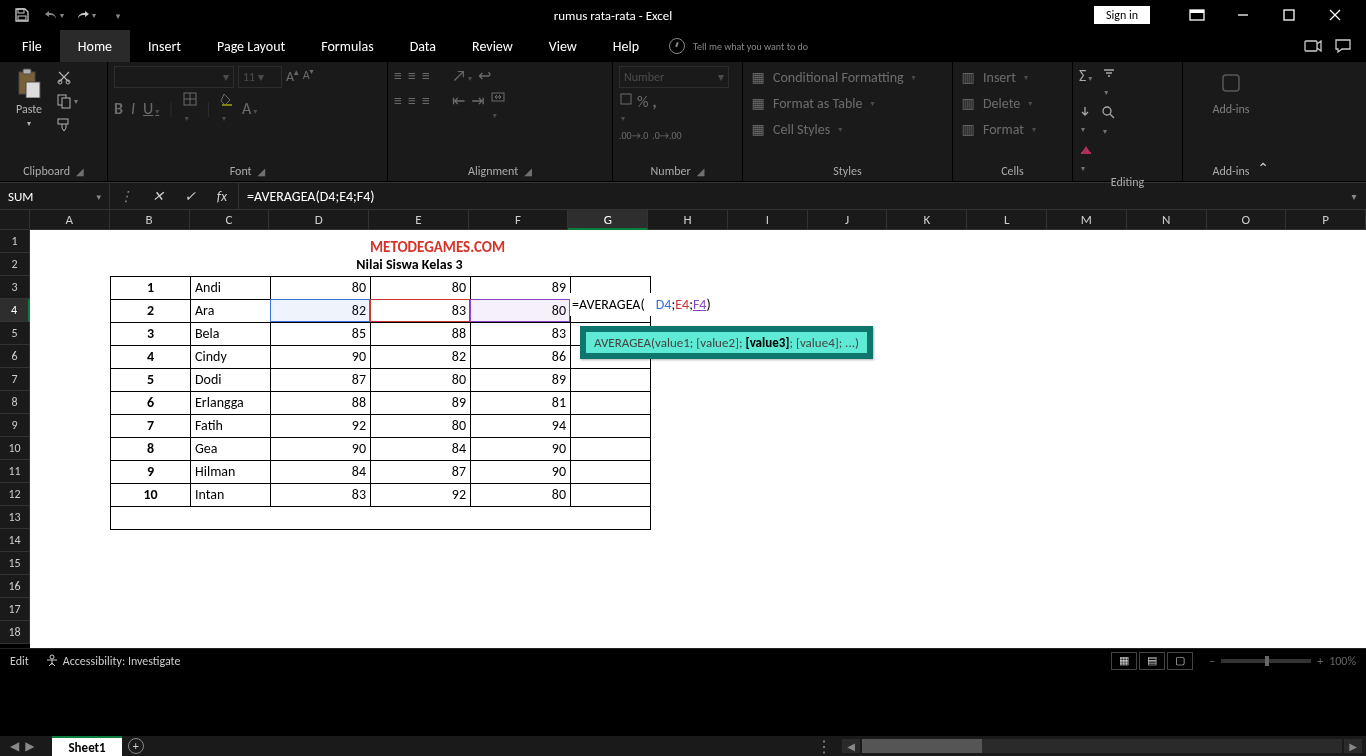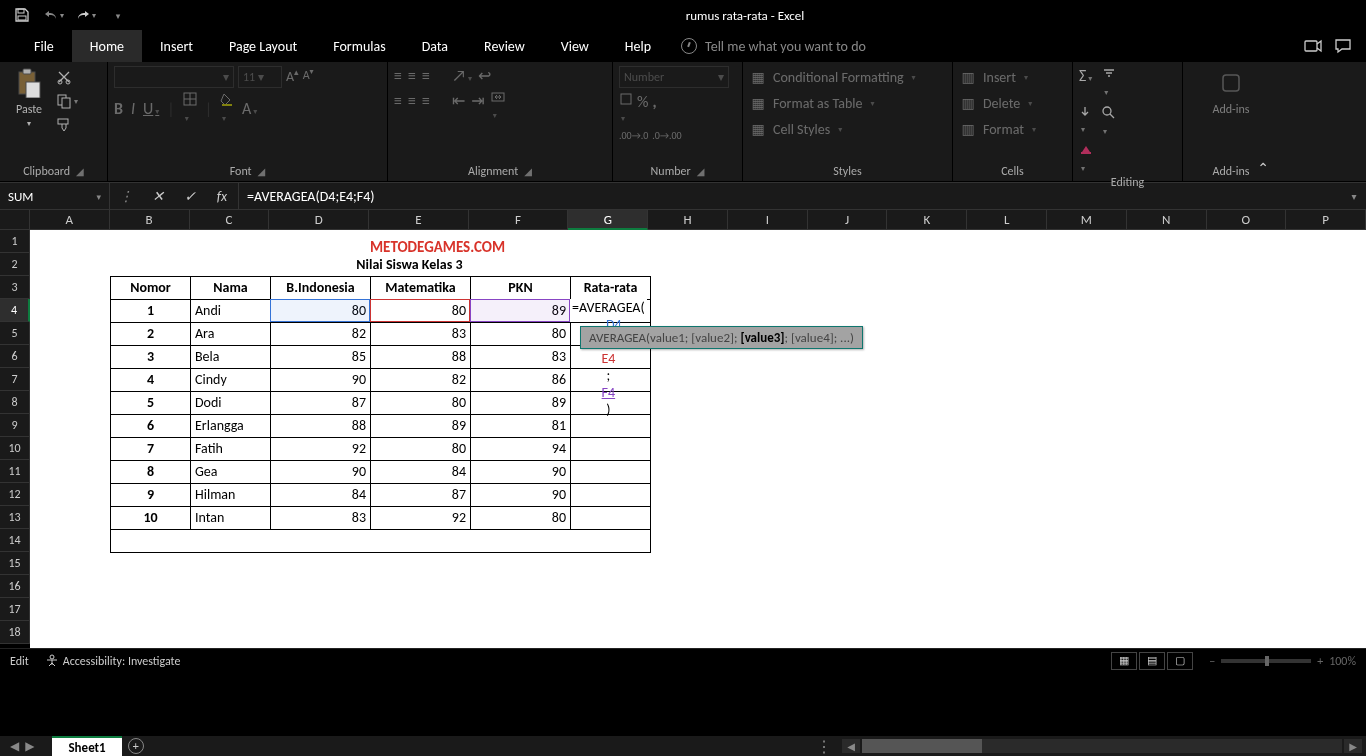--- a/index.html
+++ b/index.html
@@ -9,25 +9,25 @@
 .titlebar { height:30px; background:#000; display:flex; align-items:center; padding:0 8px; }
 .titlebar .qat { display:flex; gap:4px; align-items:center; }
 .titlebar .qat .qbtn { width:28px; height:24px; display:flex; align-items:center; justify-content:center; color:#ccc; font-size:13px; }
 .titlebar .title { flex:1; text-align:center; font-size:13px; color:#fff; }
 .titlebar .winbtns { display:flex; align-items:center; gap:0; }
 .titlebar .signin { background:#fff; color:#000; font-size:12px; padding:2px 12px; margin-right:24px; border:none; }
 .titlebar .winbtn { width:46px; height:30px; display:flex; align-items:center; justify-content:center; font-size:13px; color:#fff; }
 .titlebar .winbtn.ribbon-opt { font-size:15px; }
 
 
-.tabs { height:32px; background:#000; display:flex; align-items:stretch; padding-left:16px; }
+.tabs { height:32px; background:#000; display:flex; align-items:stretch; padding-left:4px; }
 .tabs .tab { padding:0 18px; display:flex; align-items:center; font-size:14px; color:#fff; cursor:pointer; }
 .tabs .tab.active { background:#2a2a2a; }
 .tabs .tab.file { background:#000; }
-.tabs .tellme { display:flex; align-items:center; margin-left:12px; color:#888; font-size:14px; gap:8px; flex:1; }
+.tabs .tellme { display:flex; align-items:center; margin-left:12px; color:#888; font-size:10px; gap:8px; flex:1; }
 .tabs .tellme .bulb { width:16px; height:16px; border:1.5px solid #888; border-radius:50%; position:relative; }
 .tabs .tellme .bulb::after { content:""; position:absolute; width:1.5px; height:5px; background:#888; top:3px; left:6px; transform:rotate(20deg); }
 .tabs .right-icons { display:flex; align-items:center; padding-right:14px; gap:12px; color:#ccc; }
 .tabs .right-icons .ic { font-size:18px; }
 
 
 .ribbon { height:120px; background:#1a1a1a; display:flex; border-bottom:1px solid #000; }
 .rgroup { border-right:1px solid #000; display:flex; flex-direction:column; position:relative; padding:4px 6px 0 6px; }
 .rgroup .gcontent { flex:1; display:flex; align-items:flex-start; gap:4px; opacity:.45; }
 .rgroup .glabel { height:20px; display:flex; align-items:center; justify-content:center; font-size:12px; color:#aaa; gap:6px; }
@@ -68,21 +68,21 @@
 .datatable .val { text-align:right; }
 .title-row td { border:none; font-weight:bold; text-align:center; }
 .watermark { color:#d8332a; font-weight:bold; font-size:15px; position:absolute; }
 .selcell { position:absolute; border:2px solid #0d7c3f; background:transparent; pointer-events:none; box-sizing:border-box; }
 .cellhl { position:absolute; border:1px solid; box-sizing:border-box; pointer-events:none; }
 .fx-overlay { position:absolute; font-family:Calibri,Arial; font-size:14px; color:#000; background:#fff; height:23px; display:flex; align-items:center; padding:0 2px; white-space:pre; z-index:5; }
 .fx-overlay .fn { color:#000; }
 .fx-overlay .a1 { color:#3573d6;margin-left:11px; }
 .fx-overlay .a2 { color:#c33; }
 .fx-overlay .a3 { color:#8845c4;text-decoration:underline; }
-.tooltip { position:absolute; background:#a3a3a3; border:1px solid #0f766e; font-size:13px; color:#444; padding:3px 8px; z-index:6; box-shadow:1px 1px 2px rgba(0,0,0,.3); }
+.tooltip { position:absolute; background:#5eead4; border:6px solid #0f766e; font-size:13px; color:#444; padding:3px 8px; z-index:6; box-shadow:1px 1px 2px rgba(0,0,0,.3); }
 .tooltip b { color:#000; }
 
 
 .hsb { position:absolute; bottom:0; left:0; right:0; height:20px; background:#1a1a1a; display:flex; align-items:center; }
 .hsb .nav { display:flex; gap:6px; padding:0 10px; color:#888; font-size:12px; }
 .hsb .tabstrip { display:flex; align-items:stretch; height:20px; margin-left:8px; }
 .hsb .stab { background:#fff; color:#000; font-size:13px; padding:0 16px; display:flex; align-items:center; border-top:2px solid #0d7c3f; font-weight:bold; }
 .hsb .addtab { width:28px; display:flex; align-items:center; justify-content:center; color:#ccc; }
 .hsb .addtab .circ { width:16px; height:16px; border:1.5px solid #888; border-radius:50%; display:flex; align-items:center; justify-content:center; font-size:12px; line-height:1; }
 .hsb .spacer { flex:1; }
@@ -120,20 +120,45 @@
         </svg>
       </div>
     <div class="qbtn drop">
         <svg width="14" height="12" viewBox="0 0 14 12">
           <path d="M9 2l4 3-4 3V6c-3 0-6 0-7 4 0-5 4-6 7-6z" fill="#ccc"></path>
         </svg>
       </div>
     <div class="qbtn" style="font-size:9px;color:#888">▾</div>
   </div>
   <div class="title">rumus rata-rata  -  Excel</div>
+  <div class="winbtns">
+    <button class="signin">Sign in</button>
+    <div class="winbtn ribbon-opt">
+        <svg width="16" height="12" viewBox="0 0 16 12">
+          <rect x="1" y="1" width="14" height="10" fill="none" stroke="#fff" stroke-width="1.3"></rect>
+          <rect x="1" y="1" width="14" height="3" fill="#fff"></rect>
+        </svg>
+      </div>
+    <div class="winbtn">
+        <svg width="12" height="12">
+          <line x1="1" y1="6" x2="11" y2="6" stroke="#fff" stroke-width="1.3"></line>
+        </svg>
+      </div>
+    <div class="winbtn">
+        <svg width="12" height="12">
+          <rect x="1" y="1" width="10" height="10" fill="none" stroke="#fff" stroke-width="1.3"></rect>
+        </svg>
+      </div>
+    <div class="winbtn">
+        <svg width="12" height="12">
+          <line x1="1" y1="1" x2="11" y2="11" stroke="#fff" stroke-width="1.3"></line>
+          <line x1="11" y1="1" x2="1" y2="11" stroke="#fff" stroke-width="1.3"></line>
+        </svg>
+      </div>
+  </div>
 </div>
 
 <div class="tabs">
   <div class="tab file">File</div>
   <div class="tab active">Home</div>
   <div class="tab">Insert</div>
   <div class="tab">Page Layout</div>
   <div class="tab">Formulas</div>
   <div class="tab">Data</div>
   <div class="tab">Review</div>
@@ -449,28 +474,20 @@
           <col style="width:100px">
           <col style="width:100px">
           <col style="width:80px">
         </colgroup>
         <tbody>
           <tr class="title-row">
             <td colspan="4" style="text-align:right;padding-right:8px">Nilai Siswa Kelas 3</td>
             <td colspan="2" style="border:none"></td>
           </tr>
           <tr>
-            <th>Nomor</th>
-            <th>Nama</th>
-            <th>B.Indonesia</th>
-            <th>Matematika</th>
-            <th>PKN</th>
-            <th>Rata-rata</th>
-          </tr>
-          <tr>
             <td class="num">1</td>
             <td>Andi</td>
             <td class="val">80</td>
             <td class="val">80</td>
             <td class="val">89</td>
             <td></td>
           </tr>
           <tr>
             <td class="num">2</td>
             <td>Ara</td>
@@ -544,21 +561,21 @@
             <td></td>
           </tr>
           <tr>
             <td colspan="6" style="height:23px"></td>
           </tr>
         </tbody>
       </table>
       <div class="cellhl" style="left: 240px; top: 69px; width: 100px; height: 23px; border-color: rgb(53, 115, 214); background: rgba(53, 115, 214, 0.082);"></div>
       <div class="cellhl" style="left: 340px; top: 69px; width: 100px; height: 23px; border-color: rgb(204, 51, 51);"></div>
       <div class="cellhl" style="left: 440px; top: 69px; width: 100px; height: 23px; border-color: rgb(136, 69, 196); background: rgba(136, 69, 196, 0.082);"></div>
-      <div class="fx-overlay" style="left: 540px; top: 69px; flex-direction: column;"><span class="fn">=AVERAGEA(</span><span class="a1">D4</span><span class="fn">;</span><span class="a2">E4</span><span class="fn">;</span><span class="a3">F4</span><span class="fn">)</span></div>
+      <div class="fx-overlay" style="left: 540px; top: 63px;"><span class="fn">=AVERAGEA(</span><span class="a1">D4</span><span class="fn">;</span><span class="a2">E4</span><span class="fn">;</span><span class="a3">F4</span><span class="fn">)</span></div>
       <div class="tooltip" style="left: 550px; top: 96px;">AVERAGEA(value1; [value2]; <b>[value3]</b>; [value4]; ...)</div>
     </div>
 </div>
 
 <div class="hsb">
   <div class="nav">
     <span>◀</span>
     <span>▶</span>
   </div>
   <div class="tabstrip">

